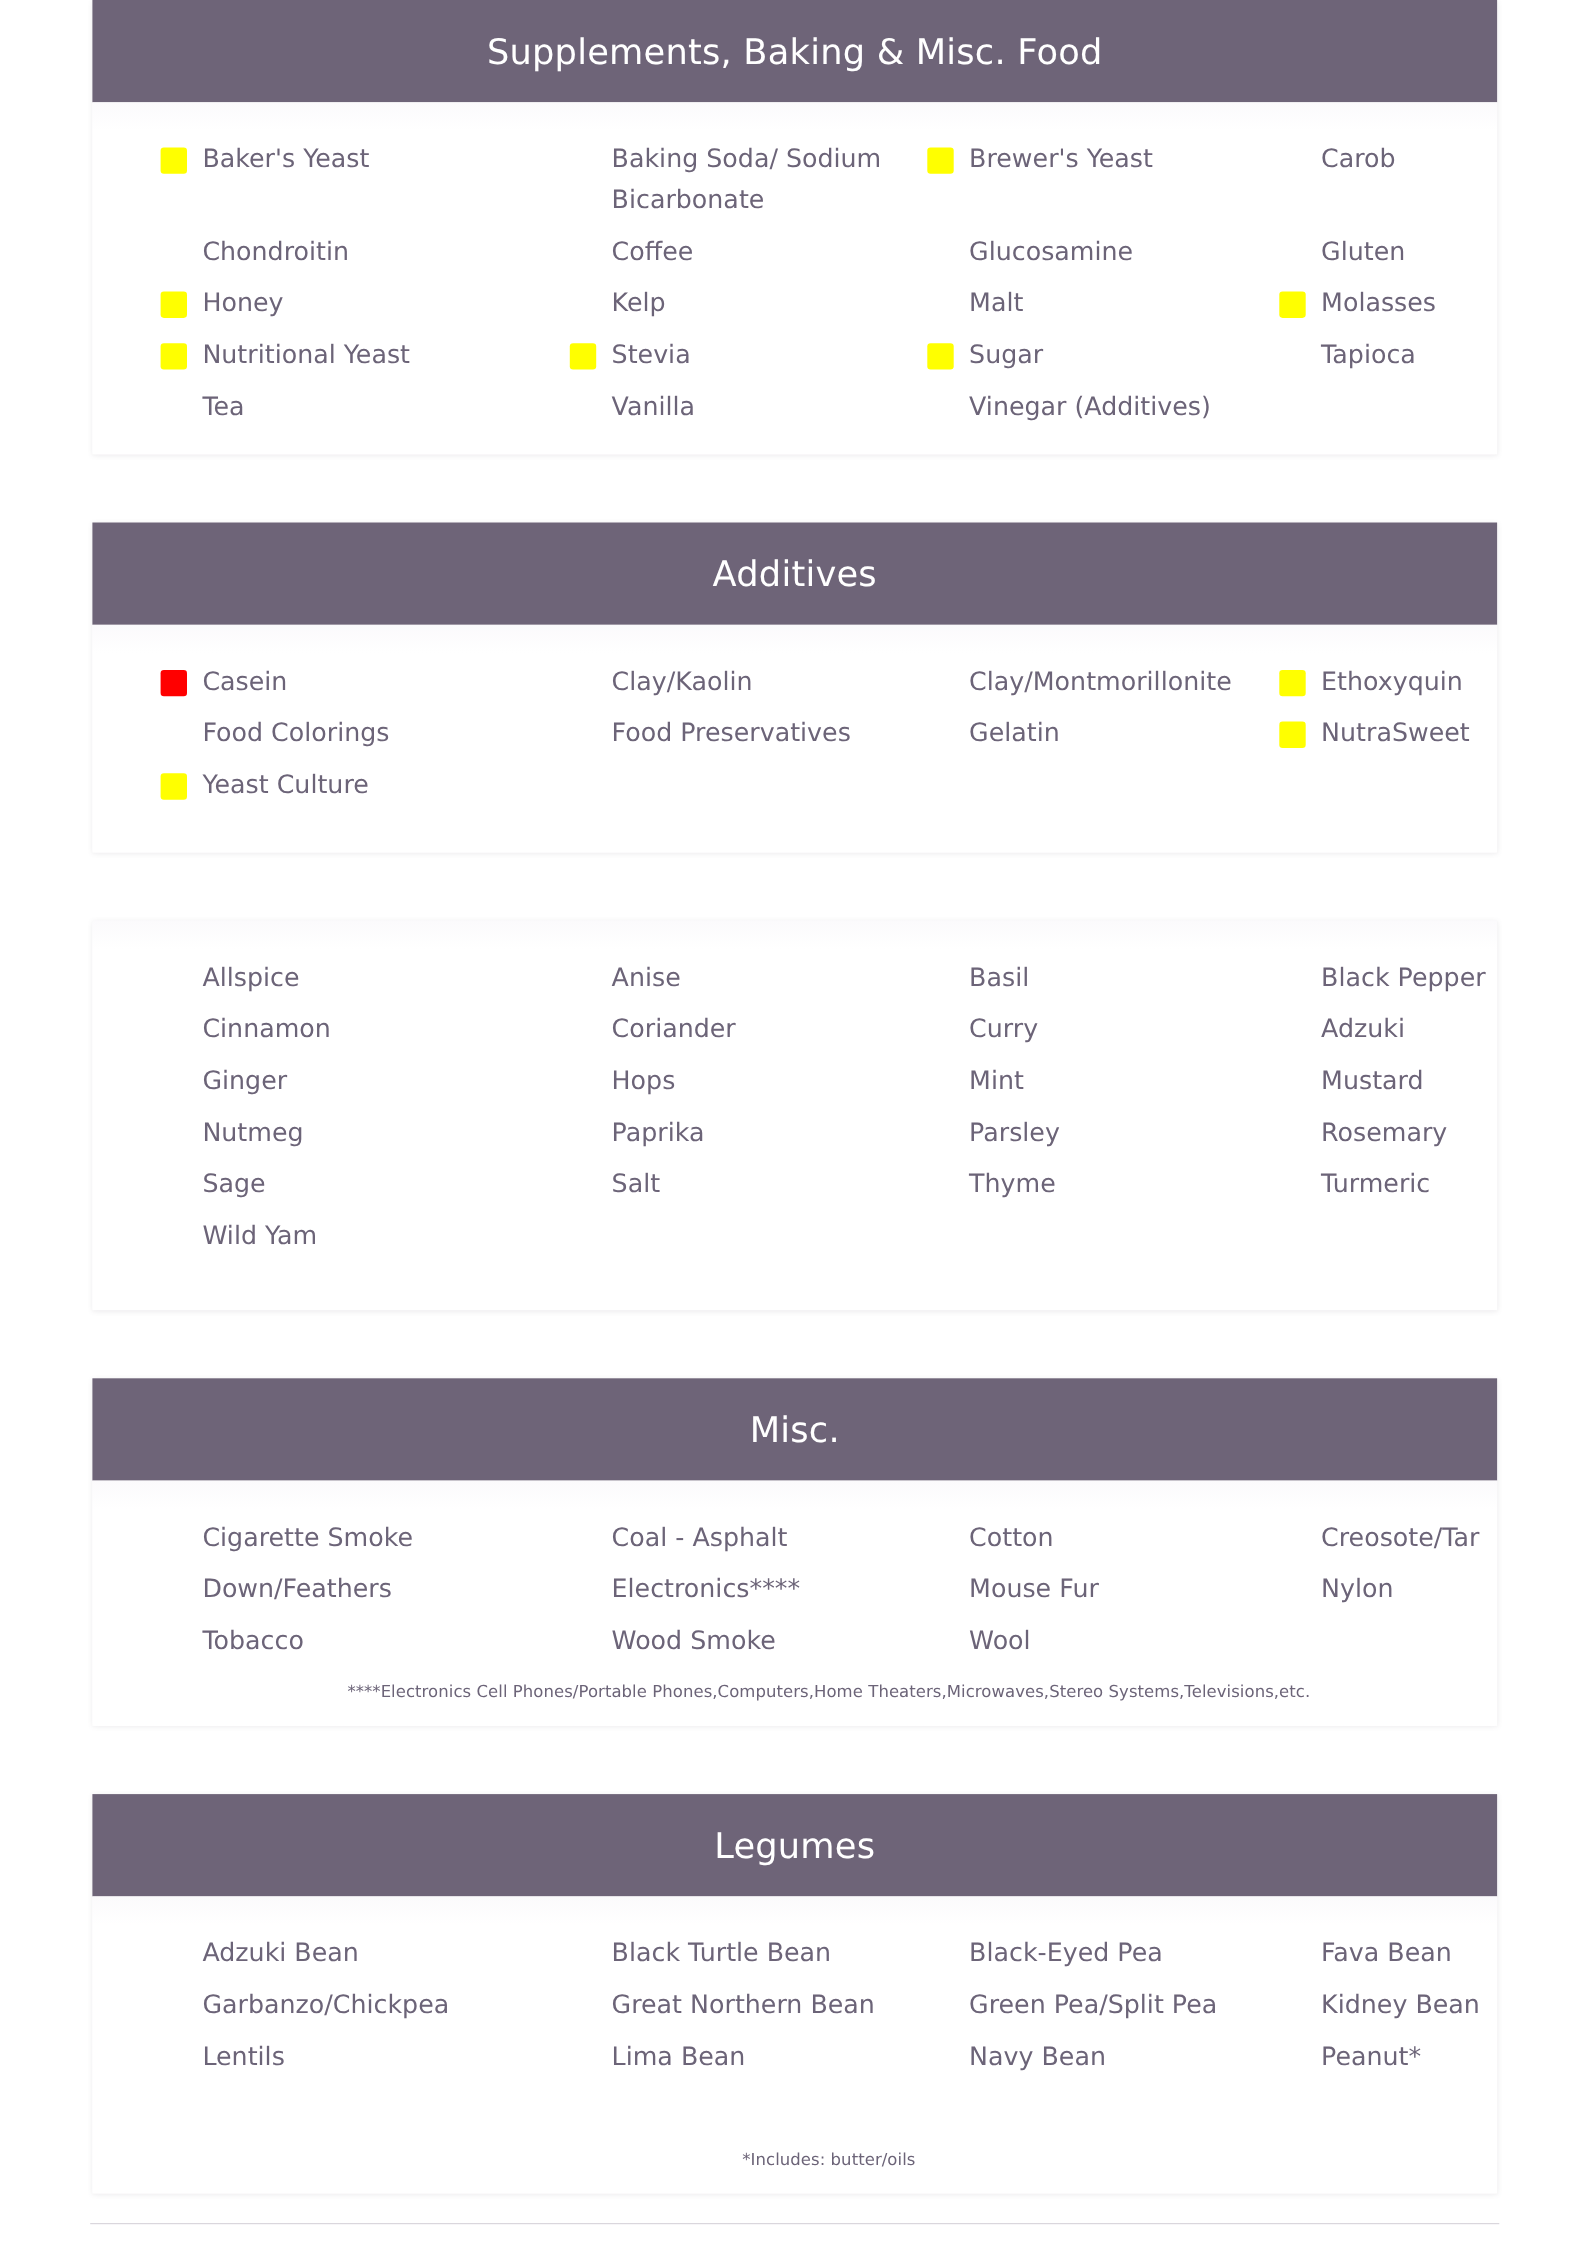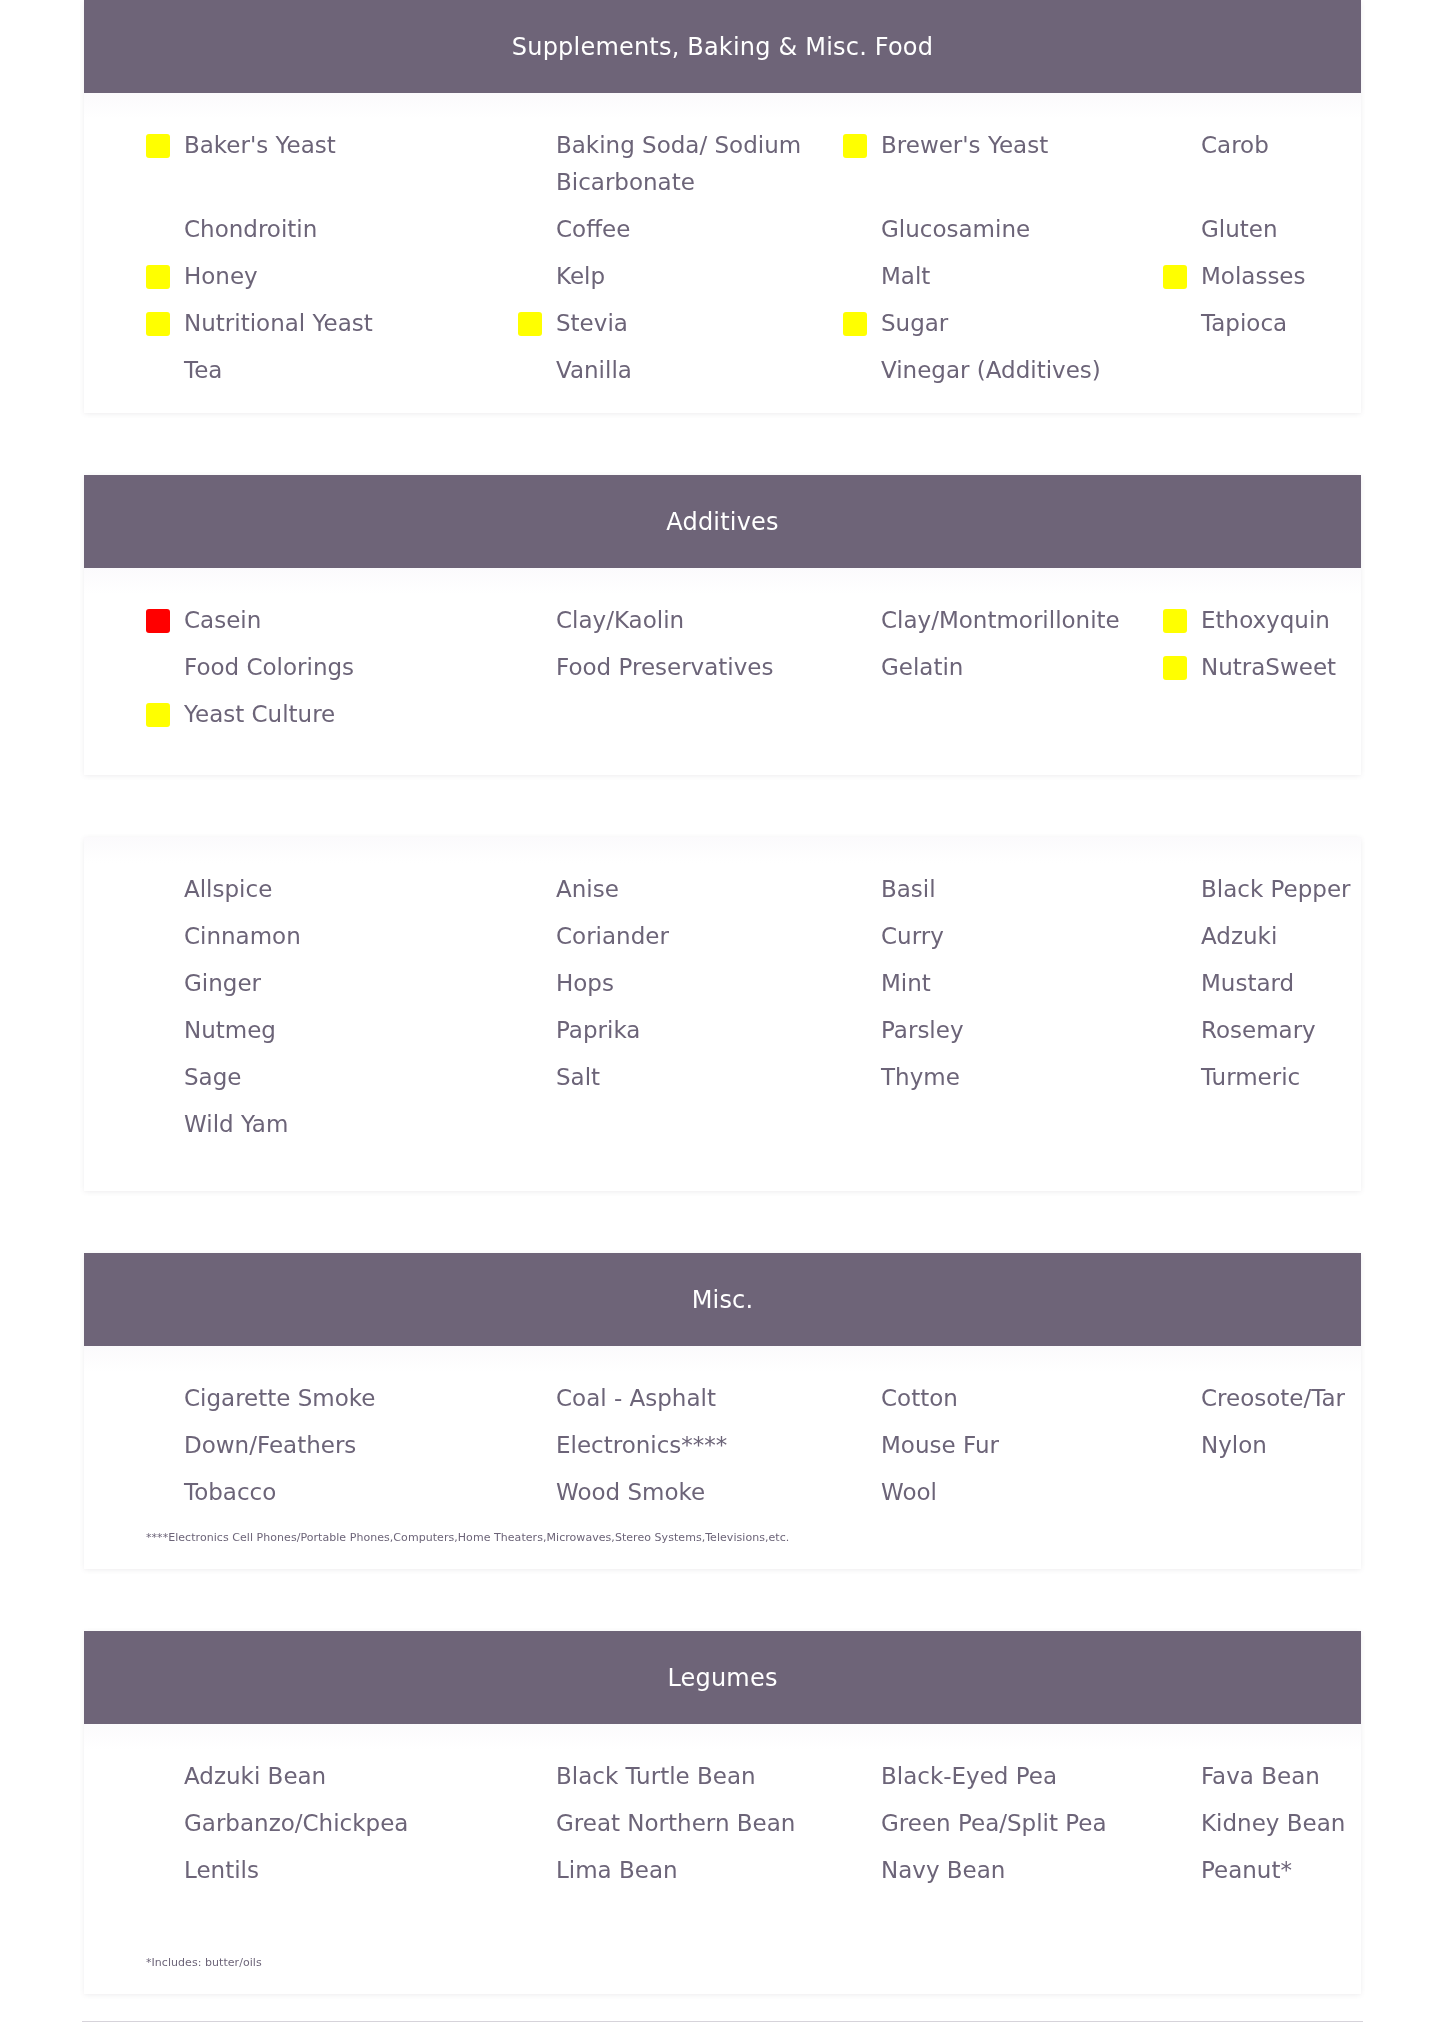--- a/index.html
+++ b/index.html
@@ -23,21 +23,21 @@
     background: #fdfcfd;
     border-radius: 2px;
     box-shadow: 0 1px 5px rgba(90,80,100,0.10);
     margin-bottom: 62px;
   }
 
   .section-header {
     background: #6e6478;
     color: #ffffff;
     text-align: center;
-    font-size: 24px;
+    font-size: 32px;
     font-weight: 400;
     letter-spacing: 0.2px;
     height: 93px;
     display: flex;
     align-items: center;
     justify-content: center;
   }
 
   .section-body {
     padding: 34px 0 22px 0;
@@ -70,26 +70,27 @@
     left: 10px;
     top: 7px;
     width: 24px;
     height: 24px;
     border-radius: 3px;
   }
   .swatch.yellow { background: #ffff00; }
   .swatch.red { background: #ff0000; }
 
   .footnote {
-    font-size: 11px;
+    font-size: 15px;
     color: #6c6478;
     padding-left: 62px;
     padding-top: 16px;
     line-height: 22px;
     letter-spacing: 0.05px;
+    text-align: center;
   }
 
   .bottom-rule {
     position: absolute;
     left: 82px;
     right: 82px;
     bottom: 22px;
     height: 1px;
     background: #d6d3da;
   }

